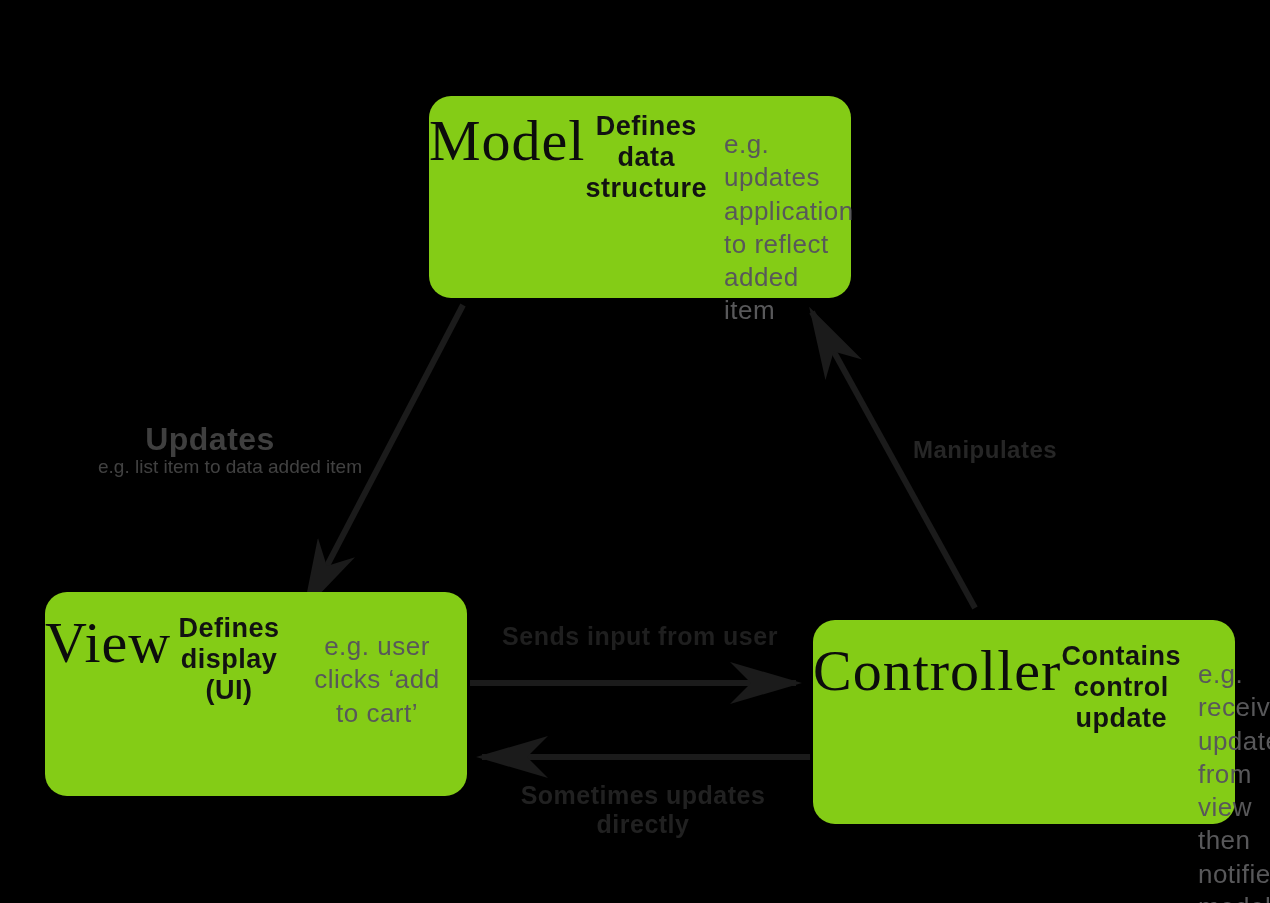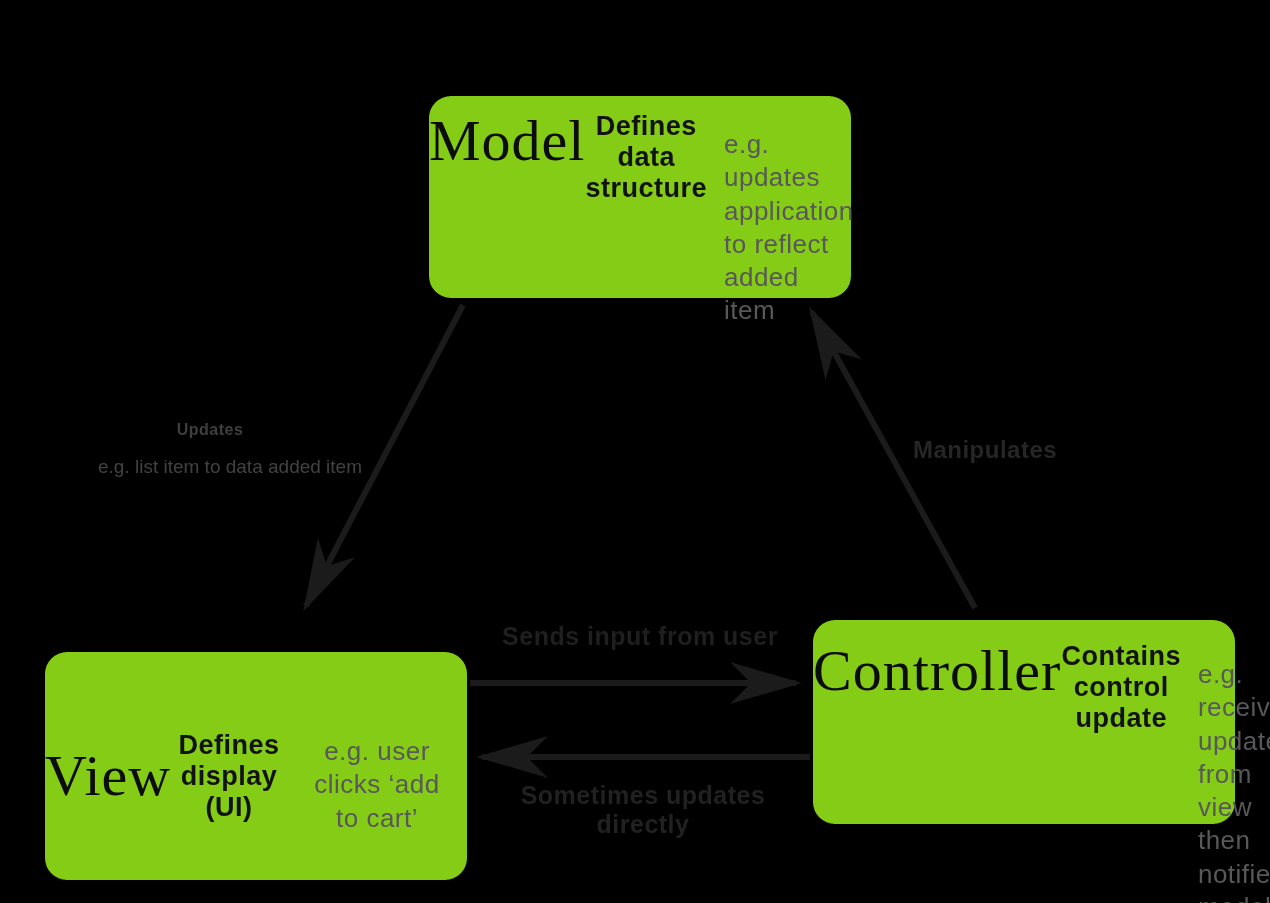--- a/index.html
+++ b/index.html
@@ -20,21 +20,21 @@
     position: absolute;
     width: 422px;
     background: #84cc16;
     border-radius: 22px;
     box-sizing: border-box;
     display: flex;
     flex-direction: row;
     align-items: stretch;
   }
   #node-model      { left: 429px; top: 96px;  height: 202px; padding-top: 14px; }
-  #node-view       { left: 45px;  top: 652px; height: 228px; padding-top: 20px; align-items: center; }
+  #node-view       { left: 45px;  top: 592px; height: 204px; padding-top: 20px; }
   #node-controller { left: 813px; top: 620px; height: 204px; padding-top: 20px; }
 
   .node-title {
     font-family: "Liberation Serif", "DejaVu Serif", serif;
     font-size: 58px;
     line-height: 1.08;
     color: #0c0c0c;
     text-align: center;
     letter-spacing: 1px;
   }
@@ -73,21 +73,21 @@
 
   
   .edge-label {
     position: absolute;
     font-weight: 700;
     text-align: center;
     letter-spacing: 0.5px;
   }
   #label-updates {
     left: 120px; top: 421px; width: 180px;
-    font-size: 16px; color: #3f3f3f;
+    font-size: 32px; color: #3f3f3f;
   }
   #sublabel-updates {
     left: 85px; top: 456px; width: 290px;
     font-size: 19px; font-weight: 400; color: #414141;
     position: absolute; text-align: center;
     text-shadow: 0 0 1px #0a0a0a;
   }
   #label-manipulates {
     left: 895px; top: 436px; width: 180px;
     font-size: 24px; color: #262626;

